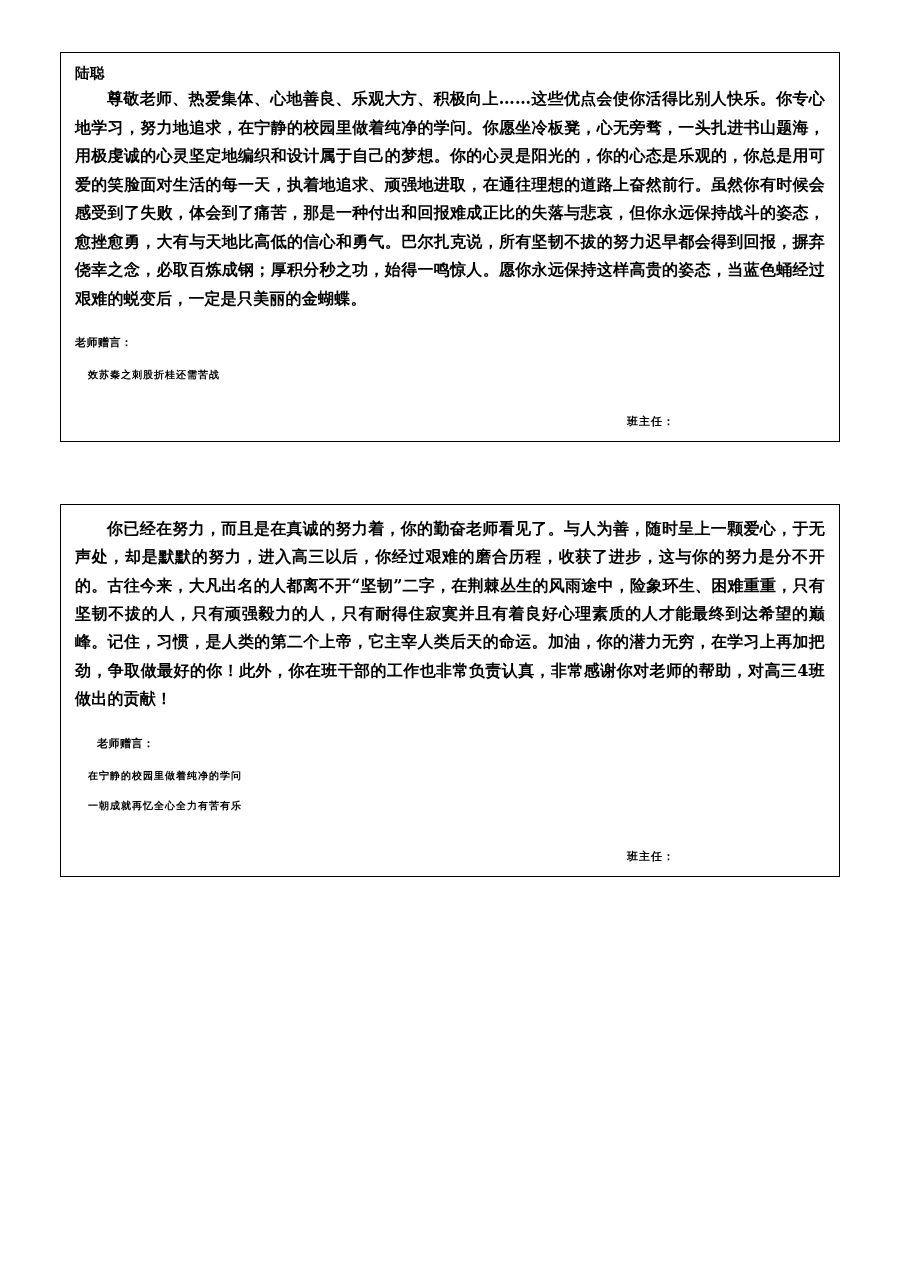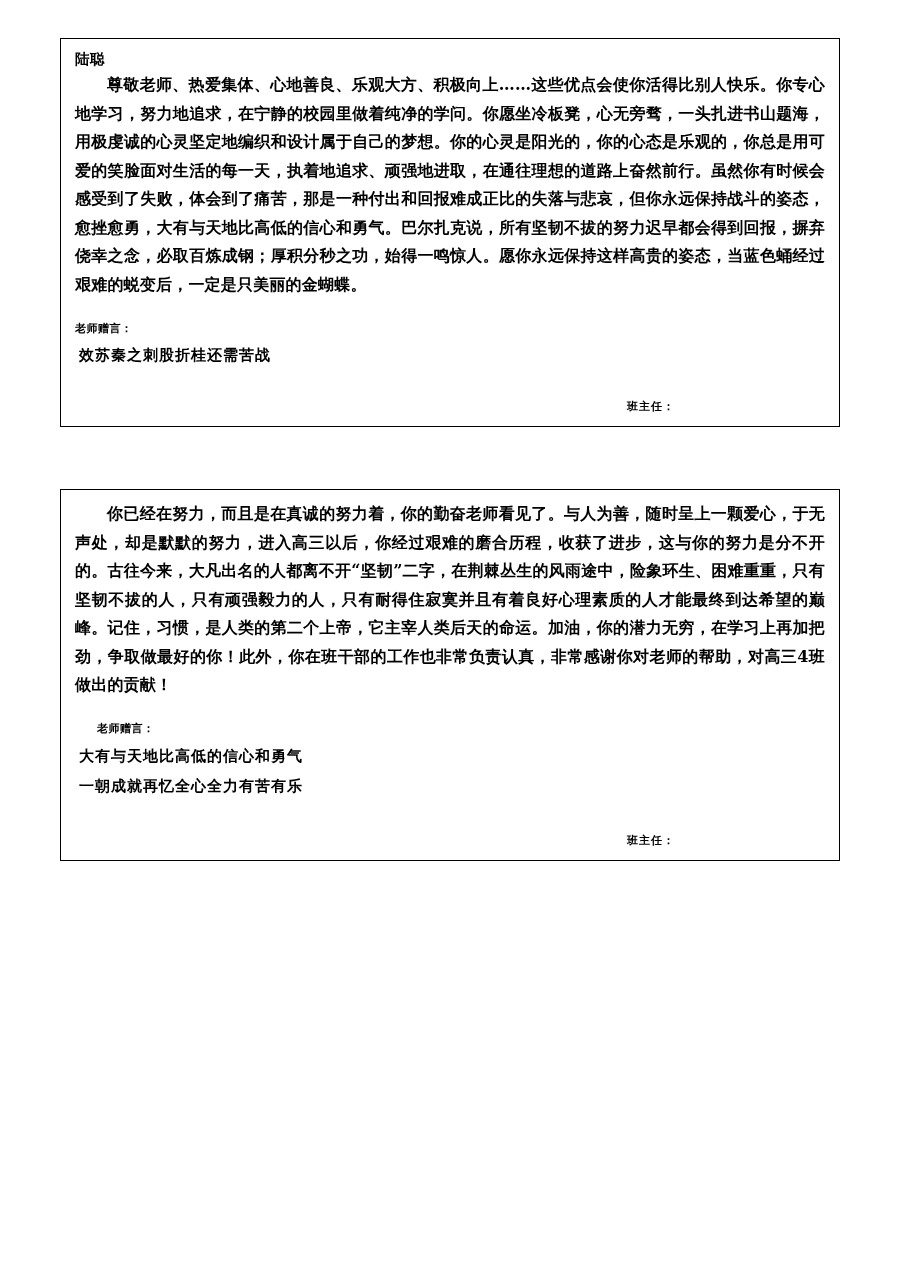--- a/index.html
+++ b/index.html
@@ -15,21 +15,21 @@
     position: relative;
     overflow: hidden;
   }
   .page {
     position: absolute;
     top: 0;
     left: 0;
     width: 900px;
     height: 1286px;
     box-sizing: border-box;
-    padding: 38px 60px 0 60px;
+    padding: 52px 60px 0 60px;
   }
   .card {
     border: 1px solid #000000;
     box-sizing: border-box;
     padding: 10px 14px 12px 14px;
     background: #ffffff;
   }
   .card + .card {
     margin-top: 62px;
   }
@@ -59,24 +59,24 @@
     text-indent: 2em;
   }
   .gift-title {
     font-size: 11px;
     font-weight: bold;
     line-height: 1.85;
     margin: 0;
     letter-spacing: 0.5px;
   }
   .gift-line {
-    font-size: 15px;
+    font-size: 10px;
     font-weight: bold;
     line-height: 1.72;
-    margin: 4px;
+    margin: 13px;
     letter-spacing: 1px;
   }
   .signature-row {
     margin-top: 26px;
     text-align: right;
     padding-right: 150px;
   }
   .signature-label {
     font-size: 11px;
     font-weight: bold;
@@ -107,21 +107,21 @@
     </div>
     <div class="signature-row">
       <span class="signature-label">班主任：</span>
     </div>
   </div>
 
   <div class="card card-2">
     <p class="body-text">你已经在努力，而且是在真诚的努力着，你的勤奋老师看见了。与人为善，随时呈上一颗爱心，于无声处，却是默默的努力，进入高三以后，你经过艰难的磨合历程，收获了进步，这与你的努力是分不开的。古往今来，大凡出名的人都离不开“坚韧”二字，在荆棘丛生的风雨途中，险象环生、困难重重，只有坚韧不拔的人，只有顽强毅力的人，只有耐得住寂寞并且有着良好心理素质的人才能最终到达希望的巅峰。记住，习惯，是人类的第二个上帝，它主宰人类后天的命运。加油，你的潜力无穷，在学习上再加把劲，争取做最好的你！此外，你在班干部的工作也非常负责认真，非常感谢你对老师的帮助，对高三4班做出的贡献！</p>
     <div class="gift-block indented">
       <div class="gift-title">老师赠言：</div>
-      <div class="gift-line">大有与天地比高低的信心和勇气</div>
+      <div class="gift-line">在宁静的校园里做着纯净的学问</div>
       <div class="gift-line">一朝成就再忆全心全力有苦有乐</div>
     </div>
     <div class="signature-row">
       <span class="signature-label">班主任：</span>
     </div>
   </div>
 
 </div>
 
 </body></html>

